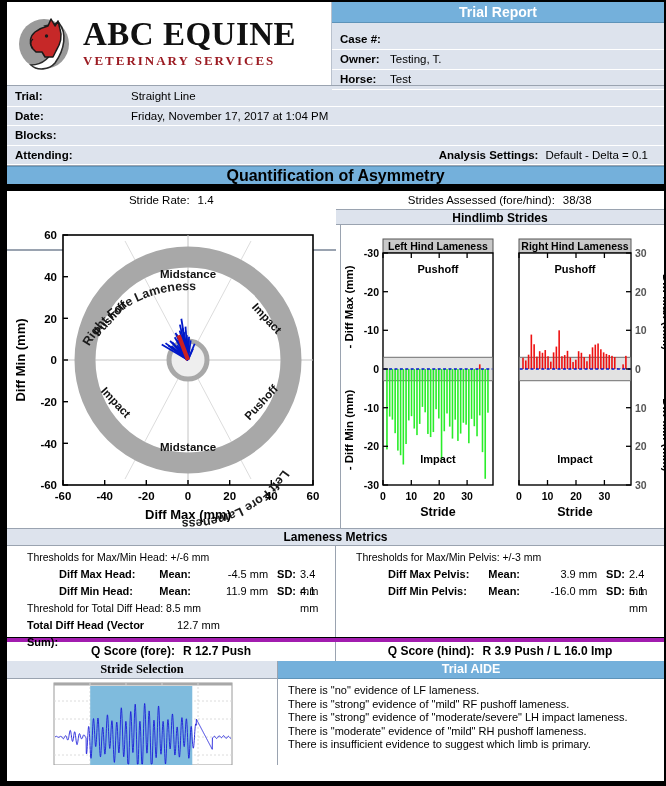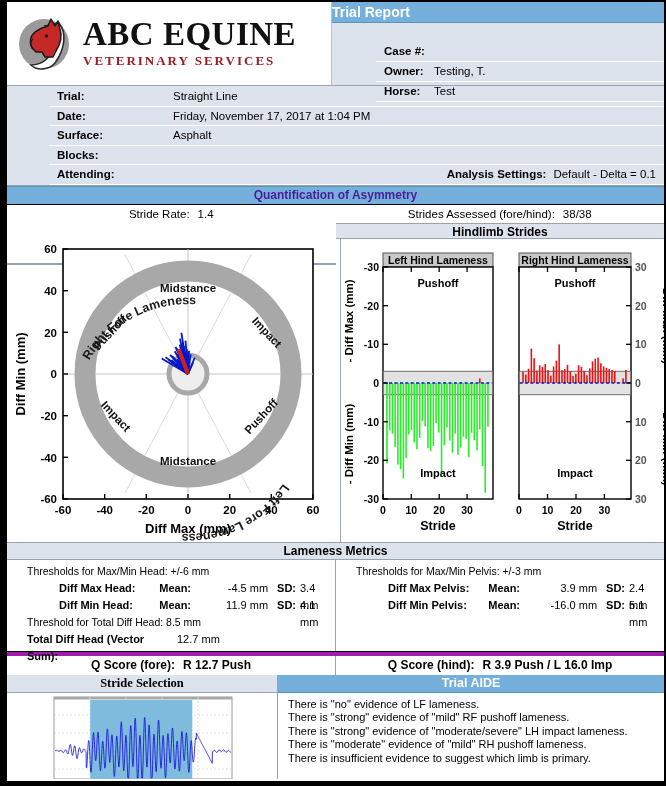--- a/index.html
+++ b/index.html
@@ -66,25 +66,26 @@
     flex: 1;
     display: flex;
     flex-direction: column;
     background: #dde3ed;
   }
   .bluebar {
     background: #74b0db;
     color: #fff;
     font-weight: bold;
     font-size: 14px;
+    text-align: center;
     line-height: 20px;
     height: 20px;
     border-bottom: 1px solid #5d93b9;
   }
-  .case-rows { flex: 1; padding-top: 19px; margin-left: 44px; }
+  .case-rows { flex: 1; padding-top: 7px; }
   .inforow {
     height: 19px;
     line-height: 19px;
     display: flex;
     border-bottom: 1px solid #ffffff;
     font-size: 11.5px;
   }
   .inforow .lbl {
     font-weight: bold;
     padding-left: 8px;
@@ -93,38 +94,38 @@
   .inforow .val { padding-left: 6px; }
   .case-rows .lbl { width: 52px; }
 
   
   .trialinfo {
     background: #dde3ed;
     padding-top: 1px;
     border-bottom: 1px solid #9aa3b0;
   }
   .trialinfo .inforow .lbl { width: 118px; }
-  .trialinfo .inforow { height: 18.5px; line-height: 18.5px; margin-left: 42px; }
+  .trialinfo .inforow { height: 18.5px; line-height: 18.5px; }
   .analysis-wrap {
     margin-left: auto;
     display: flex;
-    padding-right: 8px;
+    padding-right: 16px;
   }
   .analysis-wrap .albl { font-weight: bold; }
   .analysis-wrap .aval { padding-left: 7px; }
 
   
   .secbar {
     background: #74b0db;
-    color: #4c1d95;
+    color: #000000;
     font-weight: bold;
-    font-size: 12px;
+    font-size: 16px;
     text-align: center;
     height: 17px; line-height: 17px;
-    border-bottom: 1px solid #000000;
+    border-bottom: 7px solid #000000;
     border-top: 1px solid #5d93b9;
   }
   .greybar {
     background: #dde3ed;
     color: #000;
     font-weight: bold;
     font-size: 12px;
     text-align: center;
     height: 16px; line-height: 16px;
     border-top: 1px solid #9aa3b0;
@@ -276,24 +277,20 @@
   </div>
 
   <div class="trialinfo">
     <div class="inforow">
       <span class="lbl">Trial:</span>
       <span class="val">Straight Line</span>
     </div>
     <div class="inforow">
       <span class="lbl">Date:</span>
       <span class="val">Friday, November 17, 2017 at 1:04 PM</span>
-    </div>
-    <div class="inforow">
-      <span class="lbl">Surface:</span>
-      <span class="val">Asphalt</span>
     </div>
     <div class="inforow">
       <span class="lbl">Blocks:</span>
       <span class="val"></span>
     </div>
     <div class="inforow">
       <span class="lbl">Attending:</span>
       <span class="val"></span>
       <span class="analysis-wrap">
         <span class="albl">Analysis Settings:</span>

